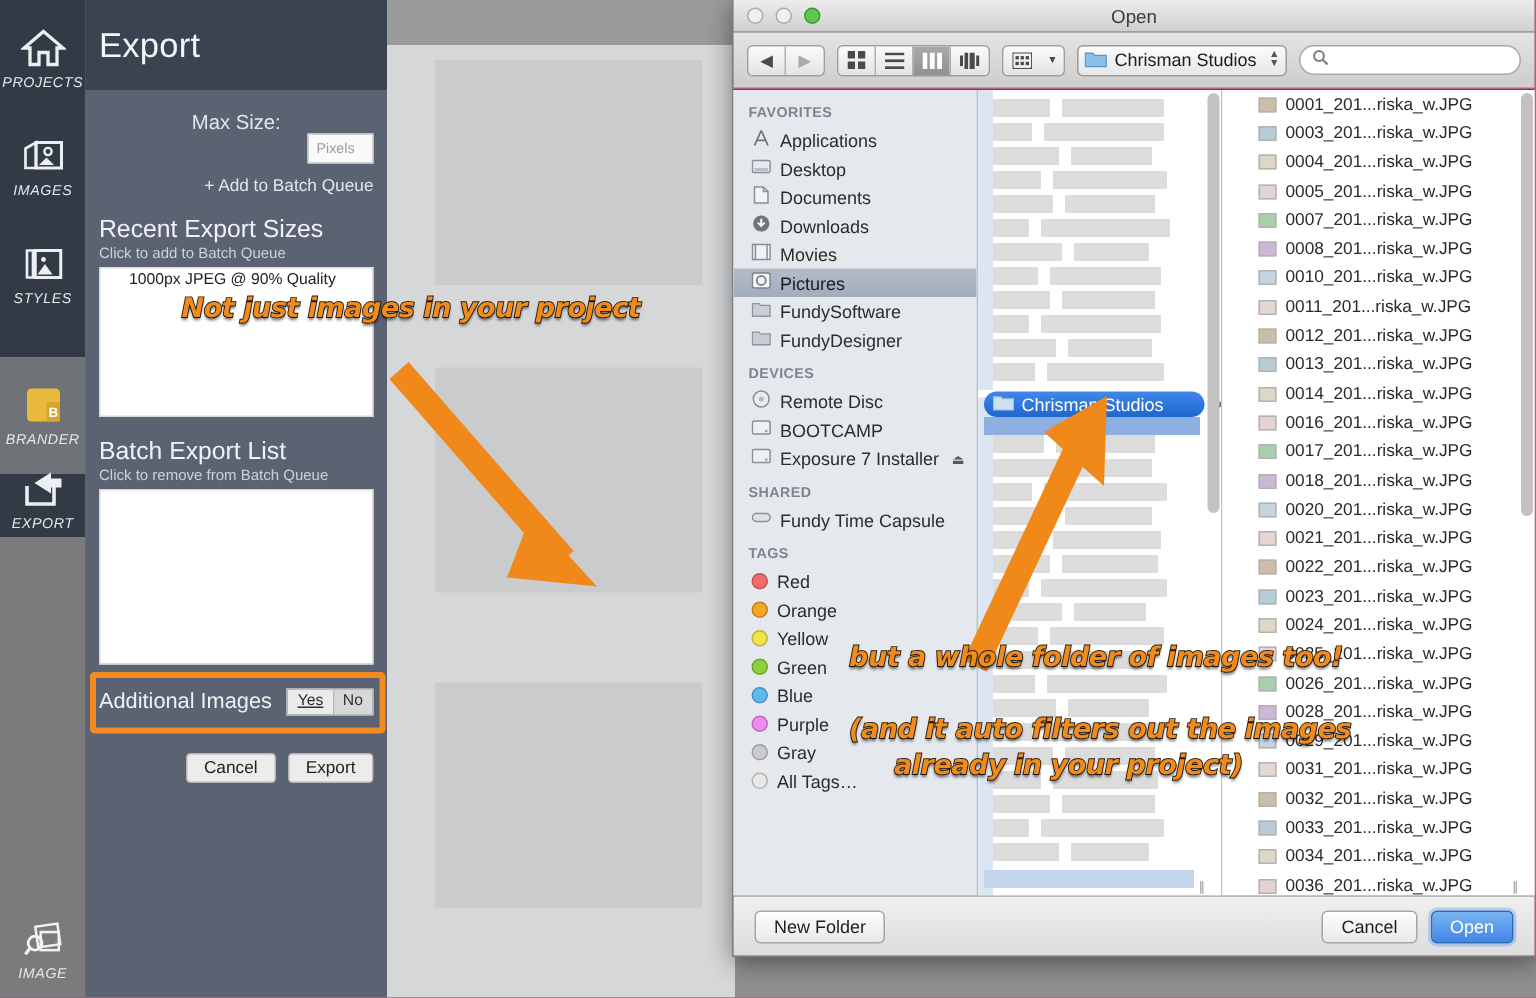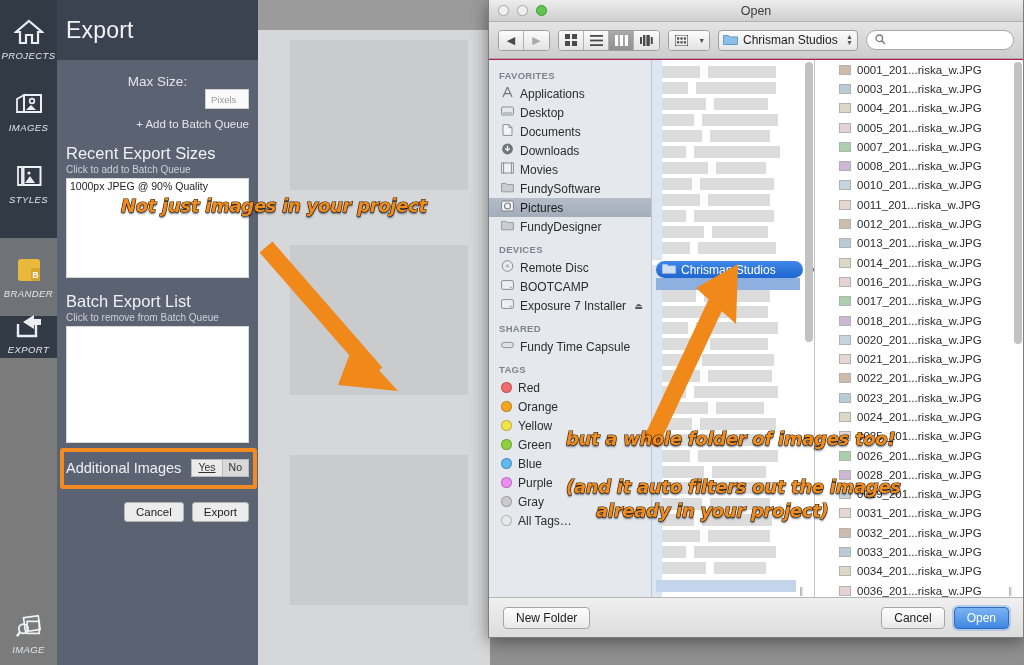--- a/index.html
+++ b/index.html
@@ -47,21 +47,21 @@
     border:1px solid #cfcfcf; font-size:9.5px; color:#9a9a9a;
     display:flex; align-items:center; padding-left:5px;
   }
   .addbatch { text-align:right; font-size:11.5px; color:#e3e7ec; margin:2px 0 14px 0; }
 
   .sect-title { font-size:16.5px; color:#f0f2f5; font-weight:400; line-height:1.15; }
   .sect-sub { font-size:10px; color:#cbd1d9; margin:1px 0 3px 0; }
   .listbox { background:#fff; border:1px solid #d8d8d8; }
   .listbox.recent { height:100px; }
   .listbox.batch { height:117px; }
-  .list-entry { font-size:10.5px; color:#1d1d1d; padding:1px 0 0 3px; }
+  .list-entry { font-size:10.5px; color:#1d1d1d; padding:1px 0 0 19px; }
 
   .addl-wrap { position:relative; margin:10px 0 0 -9px; width:201px; }
   .addl-row {
     display:flex; align-items:center; height:30px; padding:0 9px;justify-content:center;
   }
   .addl-label { font-size:14.5px; color:#eef1f4; }
   .seg { margin-left:auto; display:flex; }
   .seg span {
     font-size:10.5px; color:#2f2f2f; background:#ebebeb; border:1px solid #b9b9b9;
     padding:2px 6px 3px 6px; line-height:1;
@@ -497,32 +497,32 @@
           <span>Downloads</span>
         </div>
         <div class="side-item">
           <span><svg width="13" height="12" viewBox="0 0 13 12">
                 <rect x="0.6" y="1" width="11.8" height="10" fill="#f0f2f4" stroke="#8a9099" stroke-width="1"></rect>
                 <rect x="2.6" y="1" width="0.001" height="10" stroke="#8a9099" stroke-width="1"></rect>
                 <rect x="10.4" y="1" width="0.001" height="10" stroke="#8a9099" stroke-width="1"></rect>
               </svg></span>
           <span>Movies</span>
         </div>
-        <div class="side-item">
-          <span><svg width="13" height="12" viewBox="0 0 13 12">
-                <path d="M0.6 2.4 h4.4 l1.1 1.2 h6.3 v7.2 h-11.8 z" fill="#c9ced4" stroke="#8f959c" stroke-width="0.9"></path>
-              </svg></span>
-          <span>FundySoftware</span>
-        </div>
         <div class="side-item sel">
           <span><svg width="13" height="12" viewBox="0 0 13 12">
                 <rect x="0.6" y="1" width="11.8" height="10" rx="1.5" fill="#f4f6f8" stroke="#7c828a" stroke-width="1"></rect>
                 <circle cx="6.5" cy="6" r="3" fill="none" stroke="#7c828a" stroke-width="1.2"></circle>
               </svg></span>
           <span>Pictures</span>
+        </div>
+        <div class="side-item">
+          <span><svg width="13" height="12" viewBox="0 0 13 12">
+                <path d="M0.6 2.4 h4.4 l1.1 1.2 h6.3 v7.2 h-11.8 z" fill="#c9ced4" stroke="#8f959c" stroke-width="0.9"></path>
+              </svg></span>
+          <span>FundySoftware</span>
         </div>
         <div class="side-item">
           <span><svg width="13" height="12" viewBox="0 0 13 12">
                 <path d="M0.6 2.4 h4.4 l1.1 1.2 h6.3 v7.2 h-11.8 z" fill="#c9ced4" stroke="#8f959c" stroke-width="0.9"></path>
               </svg></span>
           <span>FundyDesigner</span>
         </div>
 
         <div class="side-hdr" style="padding-top:8px;">DEVICES</div>
         <div class="side-item">

